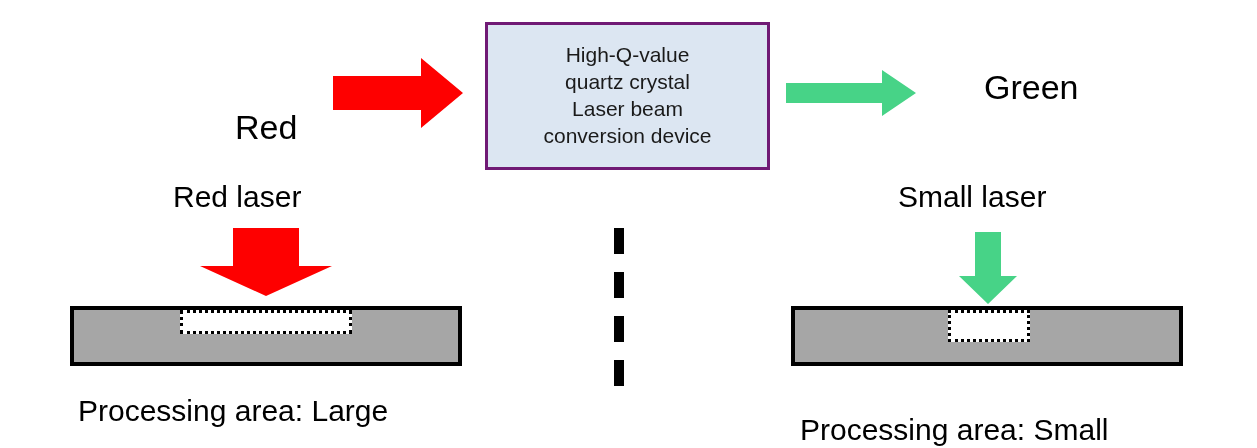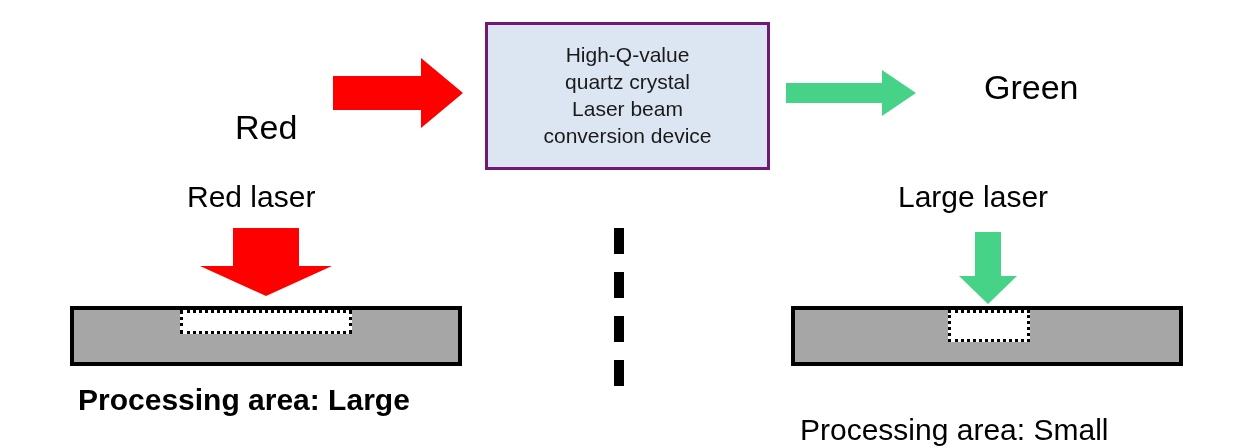--- a/index.html
+++ b/index.html
@@ -41,23 +41,23 @@
     white-space: pre-line;
   }
 
   
   .label {
     white-space: nowrap;
     color: #000000;
   }
   #label-red      { left: 235px; top: 68px;  font-size: 34px; margin-top: 40px; }
   #label-green    { left: 940px; top: 68px;  font-size: 34px; margin-left: 44px; }
-  #label-red-laser{ left: 187px; top: 180px; font-size: 30px; }
+  #label-red-laser{ left: 173px; top: 180px; font-size: 30px; }
   #label-green-laser{ left: 898px; top: 180px; font-size: 30px; }
-  #caption-left   { left: 78px;  top: 383px; font-size: 30px; font-weight: bold; }
+  #caption-left   { left: 78px;  top: 394px; font-size: 30px; }
   #caption-right  { left: 800px; top: 385px; font-size: 30px; margin-top: 28px; }
 
   
   #arrow-red-right   { left: 333px; top: 58px;  width: 130px; height: 70px; }
   #arrow-green-right { left: 786px; top: 70px;  width: 130px; height: 46px; }
   #arrow-red-down    { left: 200px; top: 228px; width: 132px; height: 68px; }
   #arrow-green-down  { left: 959px; top: 232px; width: 58px;  height: 72px; }
 
   
   .workpiece {
@@ -137,21 +137,21 @@
 
   <div id="caption-left" class="abs label">Processing area: Large</div>
 
   <div id="divider" class="abs">
     <span class="dash d0"></span>
     <span class="dash d1"></span>
     <span class="dash d2"></span>
     <span class="dash d3"></span>
   </div>
 
-  <div id="label-green-laser" class="abs label">Large laser</div>
+  <div id="label-green-laser" class="abs label">Small laser</div>
 
   <div id="arrow-green-down" class="abs">
     <svg width="58" height="72" viewBox="0 0 58 72" xmlns="http://www.w3.org/2000/svg">
       <polygon points="16,0 42,0 42,44 58,44 29,72 0,44 16,44" fill="#47d387"></polygon>
     </svg>
   </div>
 
   <div id="workpiece-right" class="abs workpiece"></div>
   <div id="notch-right" class="abs notch"></div>
 

